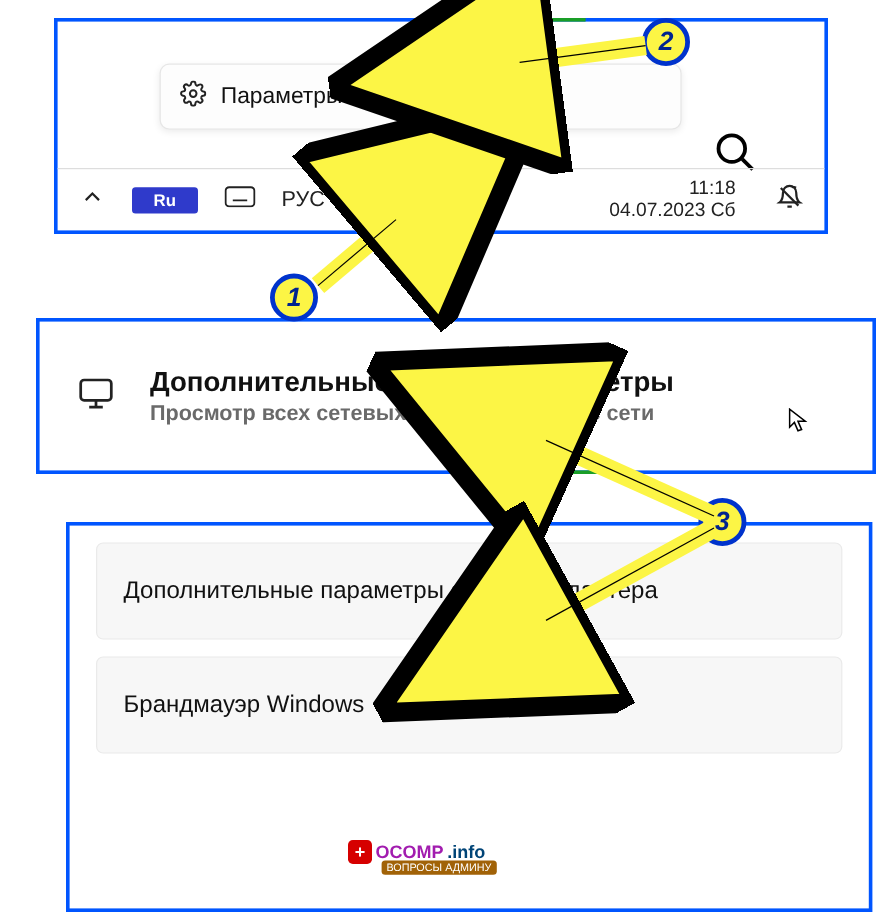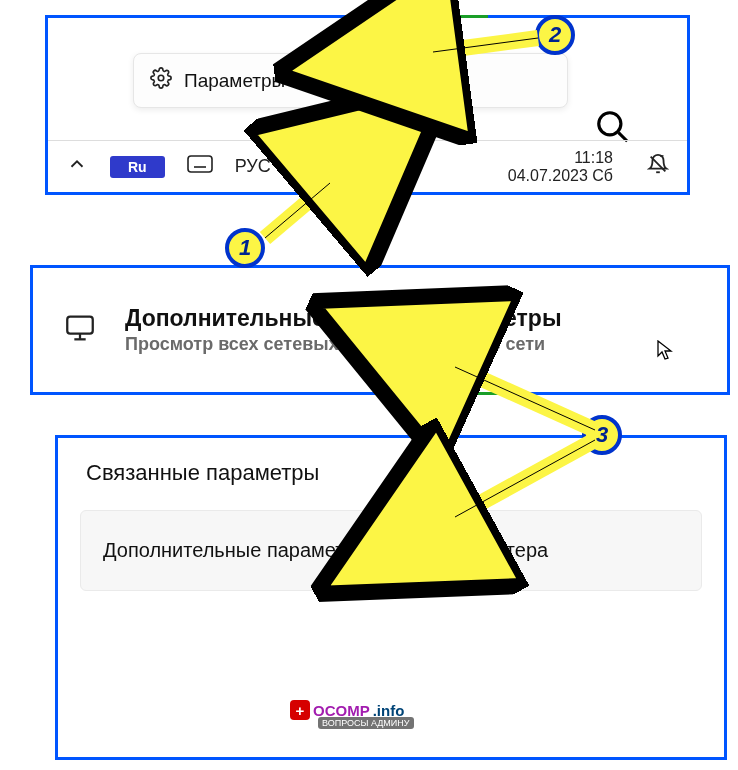--- a/index.html
+++ b/index.html
@@ -117,21 +117,21 @@
   .mouse.m1 { left:390px; top:36px; }
   .mouse.m2 { left:335px; top:178px; }
   .mouse.m3 { left:405px; top:352px; }
   .mouse.m4 { left:405px; top:505px; }
 
   svg.arrow { position:absolute; pointer-events:none; overflow:visible;}
   .wm { position:absolute; left:290px; top:700px; font-size:15px; display:flex; align-items:center; gap:3px;}
   .wm .plus { background:#d60000; color:#fff; width:20px; height:20px; border-radius:4px; display:flex; align-items:center;justify-content:center; font-weight:bold;}
   .wm .txt { color:#a21caf; font-weight:800; }
   .wm .info { color:#047; font-weight:800; }
-  .wm .sub { position:absolute; left:28px; top:17px; color:#fff; background:#737373; font-size:9px; padding:1px 4px; border-radius:3px; white-space:nowrap;}
+  .wm .sub { position:absolute; left:28px; top:17px; color:#fff; background:#a16207; font-size:9px; padding:1px 4px; border-radius:3px; white-space:nowrap;}
 
   
   .icn { width:22px; height:22px; display:inline-block; }
 </style>
 </head>
 <body>
 
 <div class="panel p1">
   <div class="green-bar-top"></div>
   <div class="context-btn">
@@ -217,23 +217,25 @@
         </svg>
     </span>
     <div>
       <div class="title">Дополнительные сетевые параметры</div>
       <div class="sub">Просмотр всех сетевых адаптеров, сброс сети</div>
     </div>
   </div>
 </div>
 
 <div class="panel p3">
-  <div class="heading">Связанные параметры</div>
   <div class="option">
     <span>Дополнительные параметры сетевого адаптера</span>
+  </div>
+  <div class="option">
+    <span>Брандмауэр Windows</span>
   </div>
 </div>
 
 <div class="hl h1"></div>
 <div class="hl h2"></div>
 <div class="hl h3"></div>
 <div class="hl h4"></div>
 
 <div class="mouse m1">
     <span class="click">٠٠٠</span>

